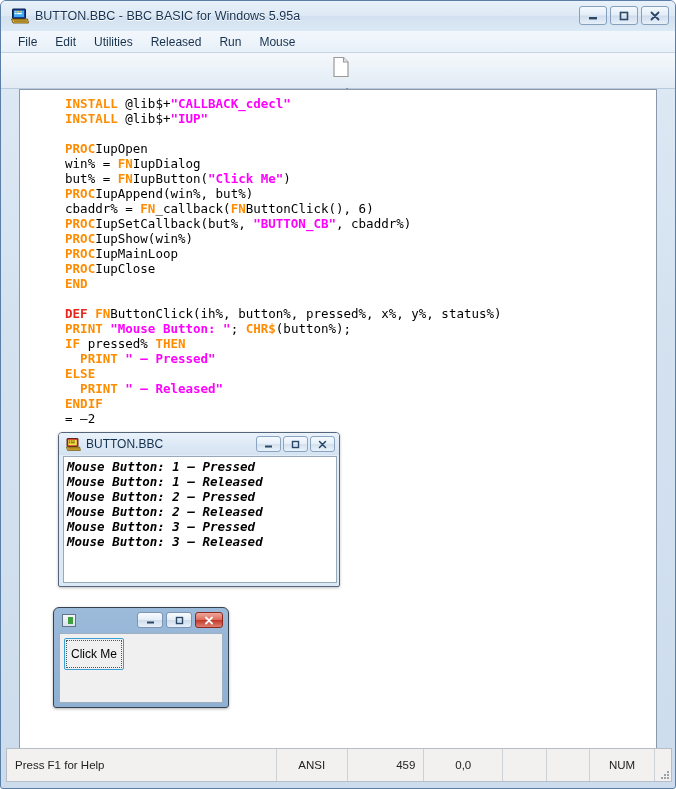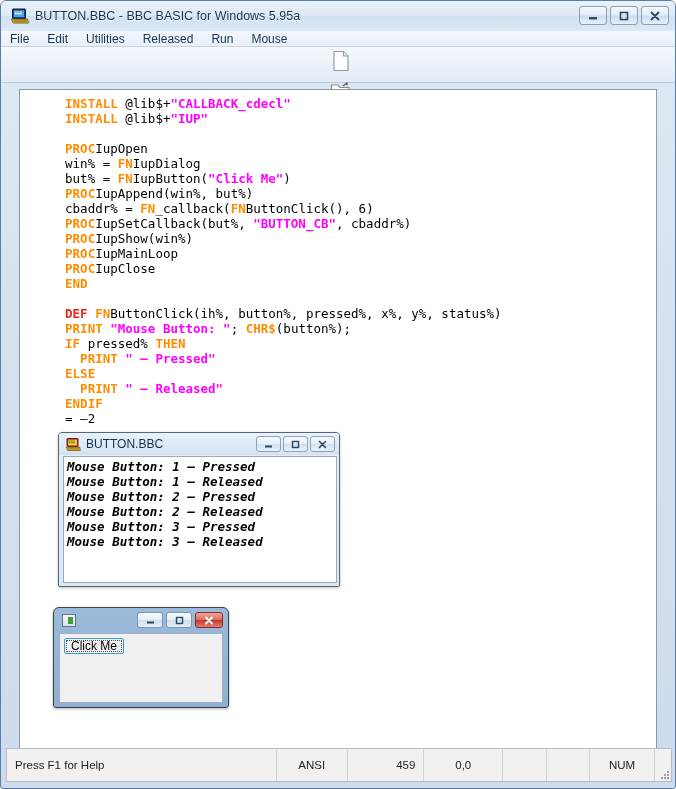--- a/index.html
+++ b/index.html
@@ -41,22 +41,22 @@
     border:1px solid #86a0bd;
     border-radius:3px;
     background: linear-gradient(180deg,#f4f9fd 0%, #e3edf7 48%, #cfdcec 52%, #e6f0fa 100%);
     display:flex; align-items:center; justify-content:center;
     color:#2a4766; font-size:10px; line-height:1;
   }
   .winbtn svg { display:block; }
 
   
   #menubar {
-    height:16px; display:flex; align-items:center;
-    padding-left:0;
+    height:22px; display:flex; align-items:center;
+    padding-left:8px;
     background: linear-gradient(180deg,#f2f7fc 0%, #e8f0f8 100%);
     border-bottom:1px solid #c5d4e4;
   }
   #menubar .menu-item {
     padding:2px 9px; font-size:12px; color:#17324d; cursor:default;
     white-space:nowrap;
   }
 
   
   #toolbar {
@@ -157,21 +157,21 @@
     border:1px solid #8c2a22;
     background: linear-gradient(180deg,#f0a79c 0%,#dd6d5d 48%,#c0392b 52%,#e08070 100%);
     width:28px;
   }
   #iup-client {
     position:absolute; left:5px; top:25px; width:164px; height:70px;
     background:#f0f0f0; border:1px solid #9fb0c2;
   }
   #iup-button {
     position:absolute; left:4px; top:4px;
-    padding:0 6px;
+    padding:8px 6px;
     font-family:"Liberation Sans",sans-serif;
     font-size:12px; color:#000;
     background:#f0f0f0;
     border:1px solid #3c9fd4;
     outline:1px dotted #555; outline-offset:-3px;
     border-radius:2px;
   }
 
   
   #statusbar {

